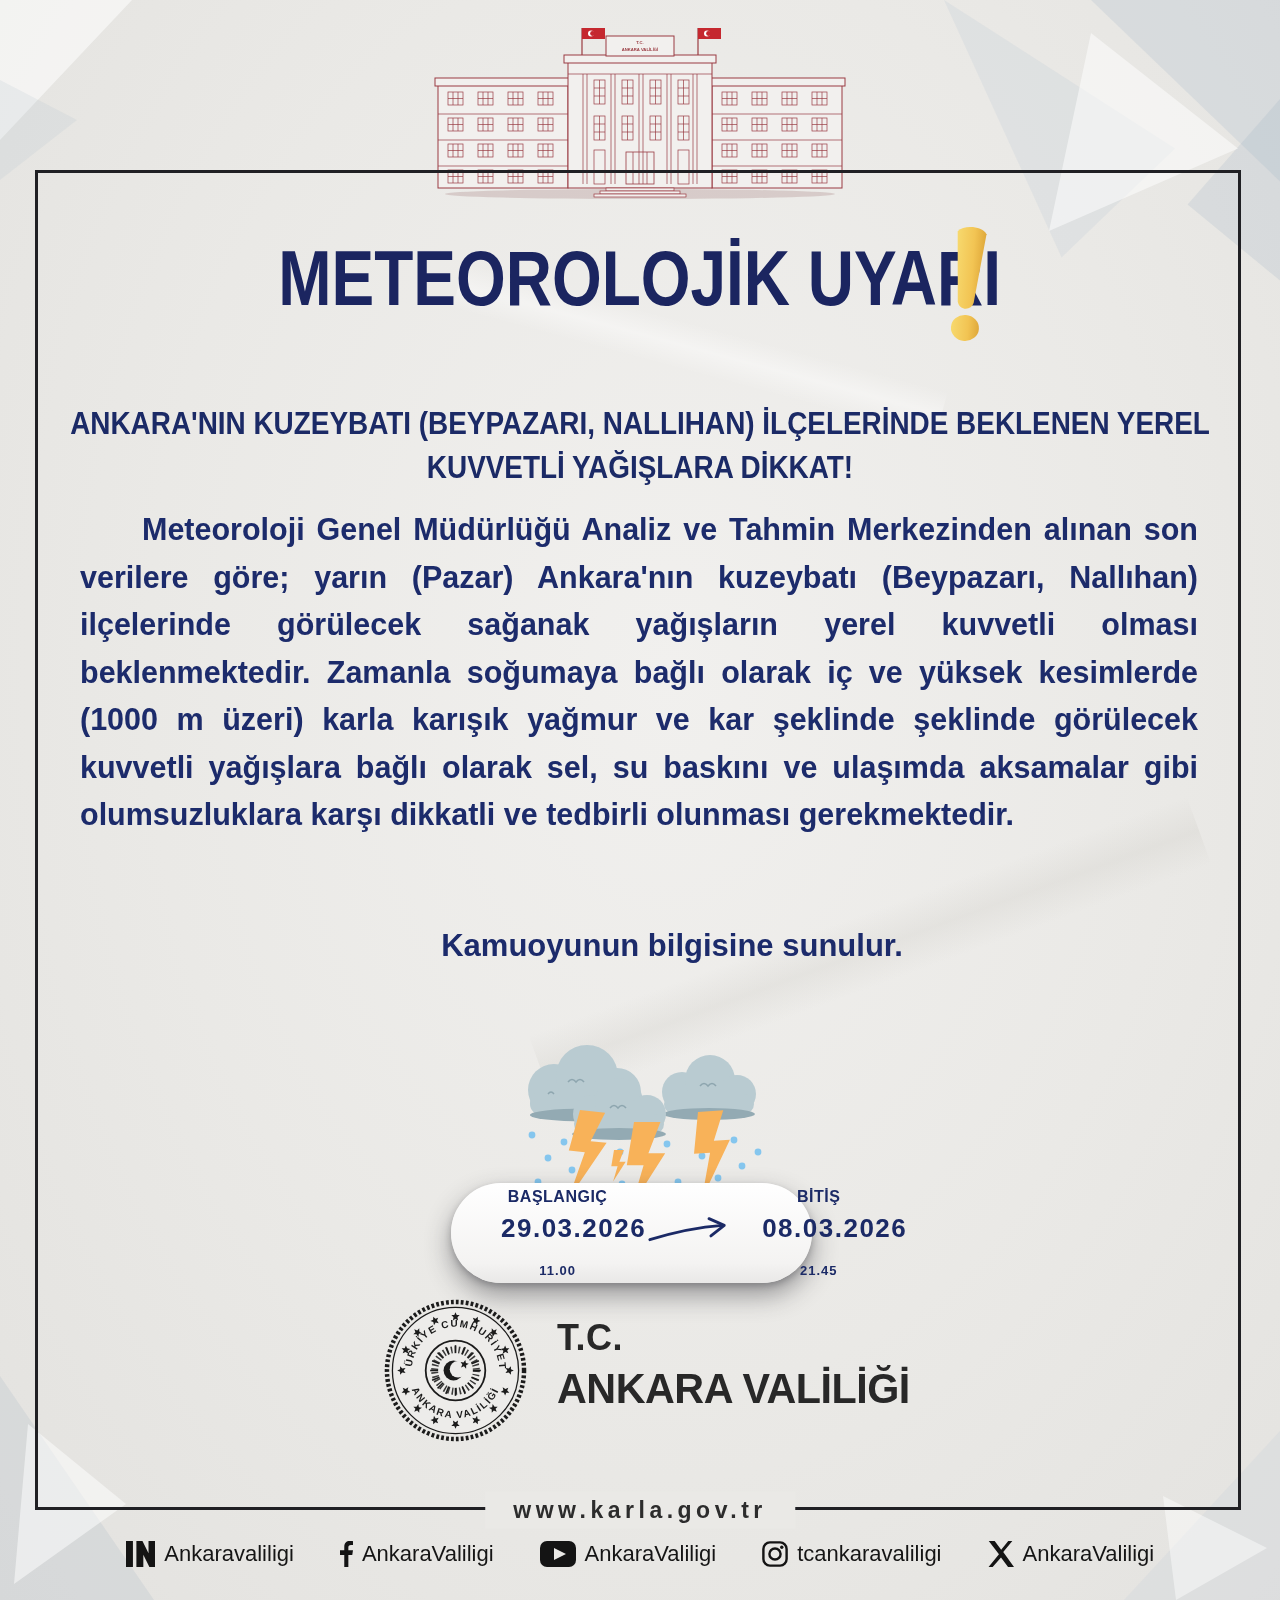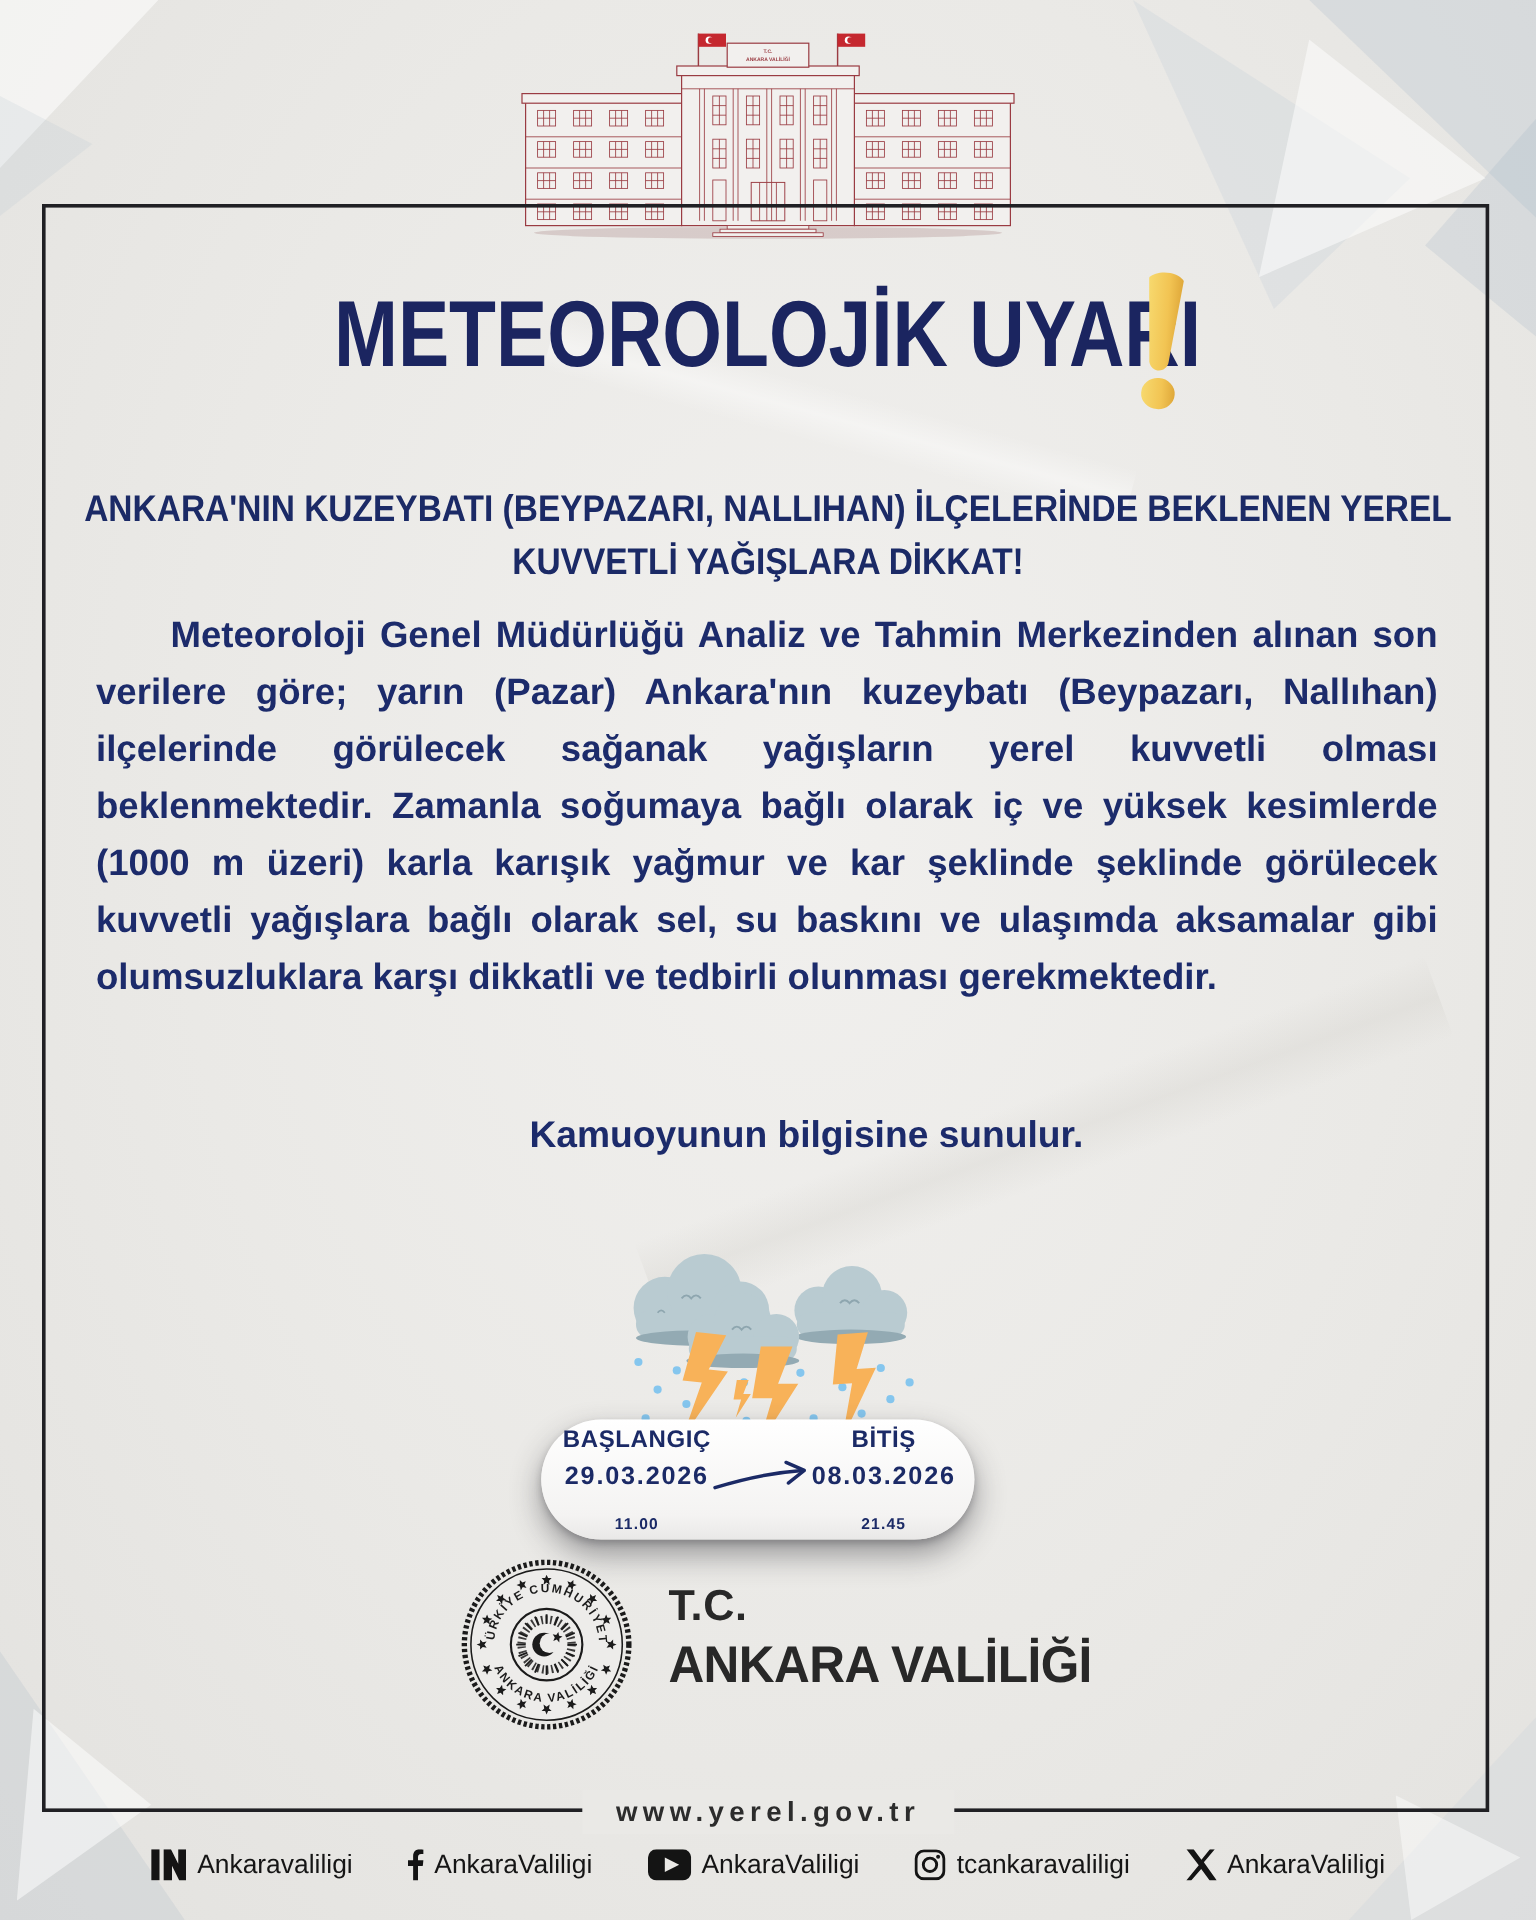--- a/index.html
+++ b/index.html
@@ -26,22 +26,22 @@
   .closing{position:absolute;top:928px;left:0;width:100%;text-align:center;
            font-size:31px;font-weight:600;color:#1c2b6b;padding-left:32px;}
 
   .storm{position:absolute;left:502px;top:1032px;}
 
   .pill{position:absolute;left:451px;top:1183px;width:361px;height:100px;
         border-radius:52px;background:linear-gradient(180deg,#ffffff 0%,#f4f3f2 80%,#e9e8e7 100%);
         box-shadow:0 12px 26px rgba(45,45,50,.45),0 3px 6px rgba(45,45,50,.25);
         display:flex;align-items:center;box-sizing:border-box;padding:0 18px;}
   .pill-col{flex:1;text-align:center;color:#1b2a66;}
-  .pill-label{font-size:20px;font-weight:800;letter-spacing:.5px;}
-  .pill-date{font-size:21px;font-weight:800;letter-spacing:1.5px;margin-top:7px;}
+  .pill-label{font-size:16px;font-weight:800;letter-spacing:.5px;}
+  .pill-date{font-size:26px;font-weight:800;letter-spacing:1.5px;margin-top:7px;margin-left:32px;}
   .pill-time{font-size:13px;font-weight:800;letter-spacing:1px;margin-top:19px;}
   .pill-arrow{width:84px;flex:0 0 84px;display:flex;justify-content:center;}
 
   .seal{position:absolute;left:381px;top:1296px;}
   .org{position:absolute;left:557px;top:1317px;color:#282828;}
   .org-tc{font-size:36px;font-weight:800;letter-spacing:.5px;}
   .org-name{font-size:43px;font-weight:800;letter-spacing:-.5px;margin-top:5px;
             transform:scaleX(.96);transform-origin:left;white-space:nowrap;}
 
   .site{position:absolute;top:1510px;left:50%;transform:translate(-50%,-50%);
@@ -340,21 +340,21 @@
       <circle cx="77.5" cy="73.8" r="8.3" fill="#edecea"></circle>
       <use href="#star5" x="84" y="68.5" transform="rotate(12 84 68.5)"></use>
     </svg>
   </div>
 
   <div class="org">
     <div class="org-tc">T.C.</div>
     <div class="org-name">ANKARA VALİLİĞİ</div>
   </div>
 
-  <div class="site">www.yerel.gov.tr</div>
+  <div class="site">www.karla.gov.tr</div>
 
   <div class="social">
     <div class="soc">
       <span>
         <svg viewBox="0 0 34 30" fill="#141414">
             <rect x="0" y="0" width="8" height="30"></rect>
             <polygon points="12,0 19,0 26,14 26,0 34,0 34,30 27,30 20,16 20,30 12,30"></polygon>
           </svg>
       </span>
       <span>Ankaravaliligi</span>

